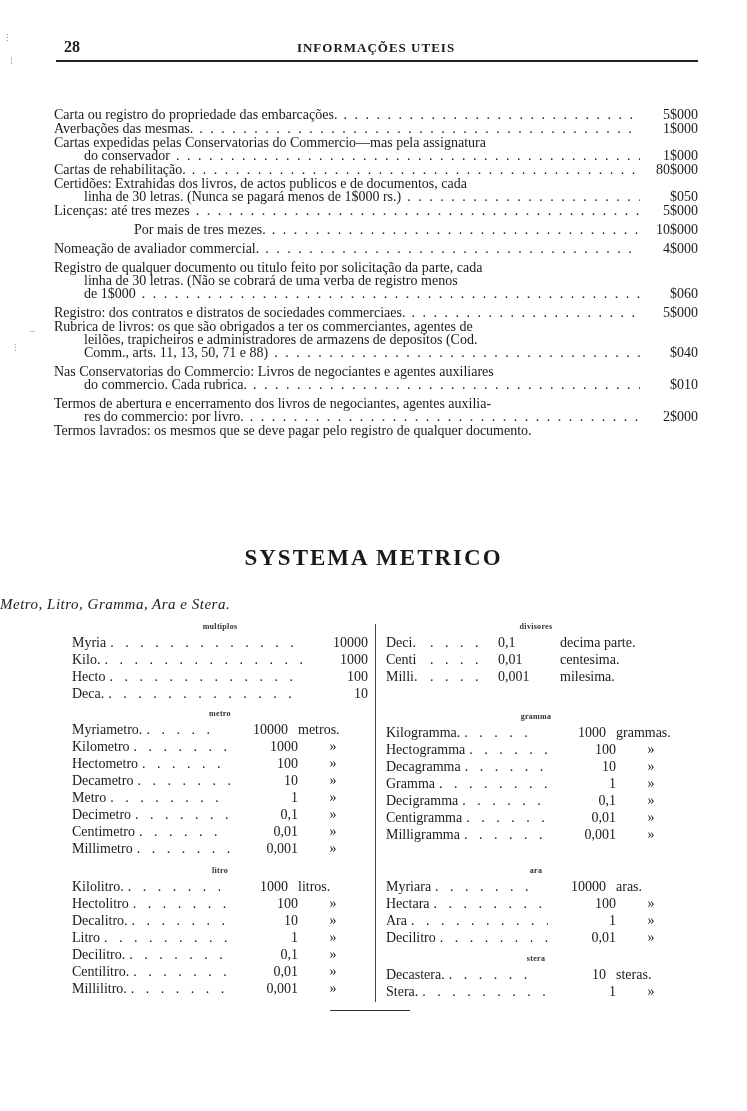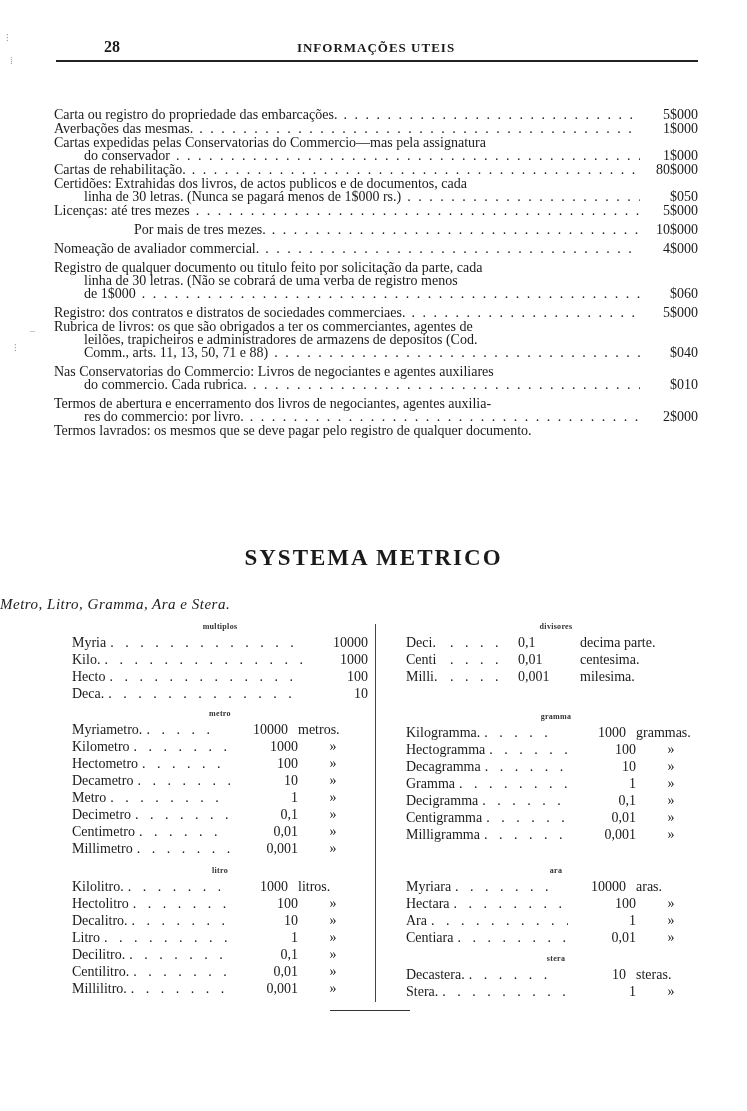--- a/index.html
+++ b/index.html
@@ -2,21 +2,21 @@
 <html><head>
 <meta charset="utf-8">
 <style>
   html, body { margin: 0; padding: 0; background: #ffffff; }
   body { width: 747px; height: 1111px; position: relative; overflow: hidden;
          font-family: "Liberation Serif", "DejaVu Serif", serif; color: #1a1a1a; }
   .page { position: absolute; left: 0; top: 0; width: 747px; height: 1111px; }
 
   
   .header { position: absolute; left: 56px; top: 38px; width: 640px; height: 20px; }
-  .page-num { position: absolute; left: 8px; top: 0; font-size: 16px; font-weight: bold; margin-left: 40px; }
+  .page-num { position: absolute; left: 8px; top: 0; font-size: 16px; font-weight: bold; }
   .running-head { position: absolute; left: 0; right: 0; top: 2px; text-align: center;
                   font-size: 13px; font-weight: bold; letter-spacing: 1px; }
   .header-rule { position: absolute; left: 56px; top: 60px; width: 642px; height: 2px; background: #222; }
 
   
   .fees { position: absolute; left: 54px; top: 84px; width: 644px; font-size: 14px; line-height: 13px; margin-top: 24px; }
   .fee { position: relative; margin-bottom: 1px; }
   .fee.gap { margin-top: 6px; }
   .fee .line { display: flex; align-items: baseline; white-space: nowrap; }
   .fee .cont { padding-left: 30px; }
@@ -28,21 +28,21 @@
   
   .metric-title { position: absolute; left: 0; right: 0; top: 545px; text-align: center;
                   font-size: 23px; font-weight: bold; letter-spacing: 2px; }
   .metric-sub { position: absolute; left: 0; right: 0; top: 596px; text-align: left;
                 font-size: 15px; font-style: italic; letter-spacing: 0.5px; }
   .divider { position: absolute; left: 375px; top: 624px; width: 1px; height: 378px; background: #444; }
   .bottom-rule { position: absolute; left: 330px; top: 1010px; width: 80px; height: 1px; background: #333; }
 
   .col { position: absolute; font-size: 14px; line-height: 17px; }
   .col.left { left: 72px; width: 296px; }
-  .col.right { left: 406px; width: 300px; }
+  .col.right { left: 386px; width: 300px; }
   .group-label { text-align: center; font-size: 8px; line-height: 10px; letter-spacing: 0.3px; margin: 2px 0 2px 0; font-weight: bold; color: #333; }
   .row { display: flex; align-items: baseline; white-space: nowrap; height: 17px; }
   .row .name { }
   .row .ld { flex: 1; overflow: hidden; margin: 0 4px; }
   .row .ld::before { content: ". . . . . . . . . . . . . . . . . . . . . . . . . . . . . ."; letter-spacing: 4px; }
   .row .val { width: 64px; text-align: right; }
   .row .unit { width: 70px; text-align: left; padding-left: 10px; }
   .row .unit.ditto { text-align: center; padding-left: 0; }
   .mult .val { width: 60px; }
   .divs .row .val { width: 54px; text-align: left; padding-left: 4px; }
@@ -409,21 +409,21 @@
         <span class="val">100</span>
         <span class="unit ditto">»</span>
       </div>
     <div class="row">
         <span class="name">Ara</span>
         <span class="ld"></span>
         <span class="val">1</span>
         <span class="unit ditto">»</span>
       </div>
     <div class="row">
-        <span class="name">Centiara</span>
+        <span class="name">Decilitro</span>
         <span class="ld"></span>
         <span class="val">0,01</span>
         <span class="unit ditto">»</span>
       </div>
   </div>
 
   <div class="col right" style="top:952px;">
     <div class="group-label">stera</div>
     <div class="row">
         <span class="name">Decastera.</span>

